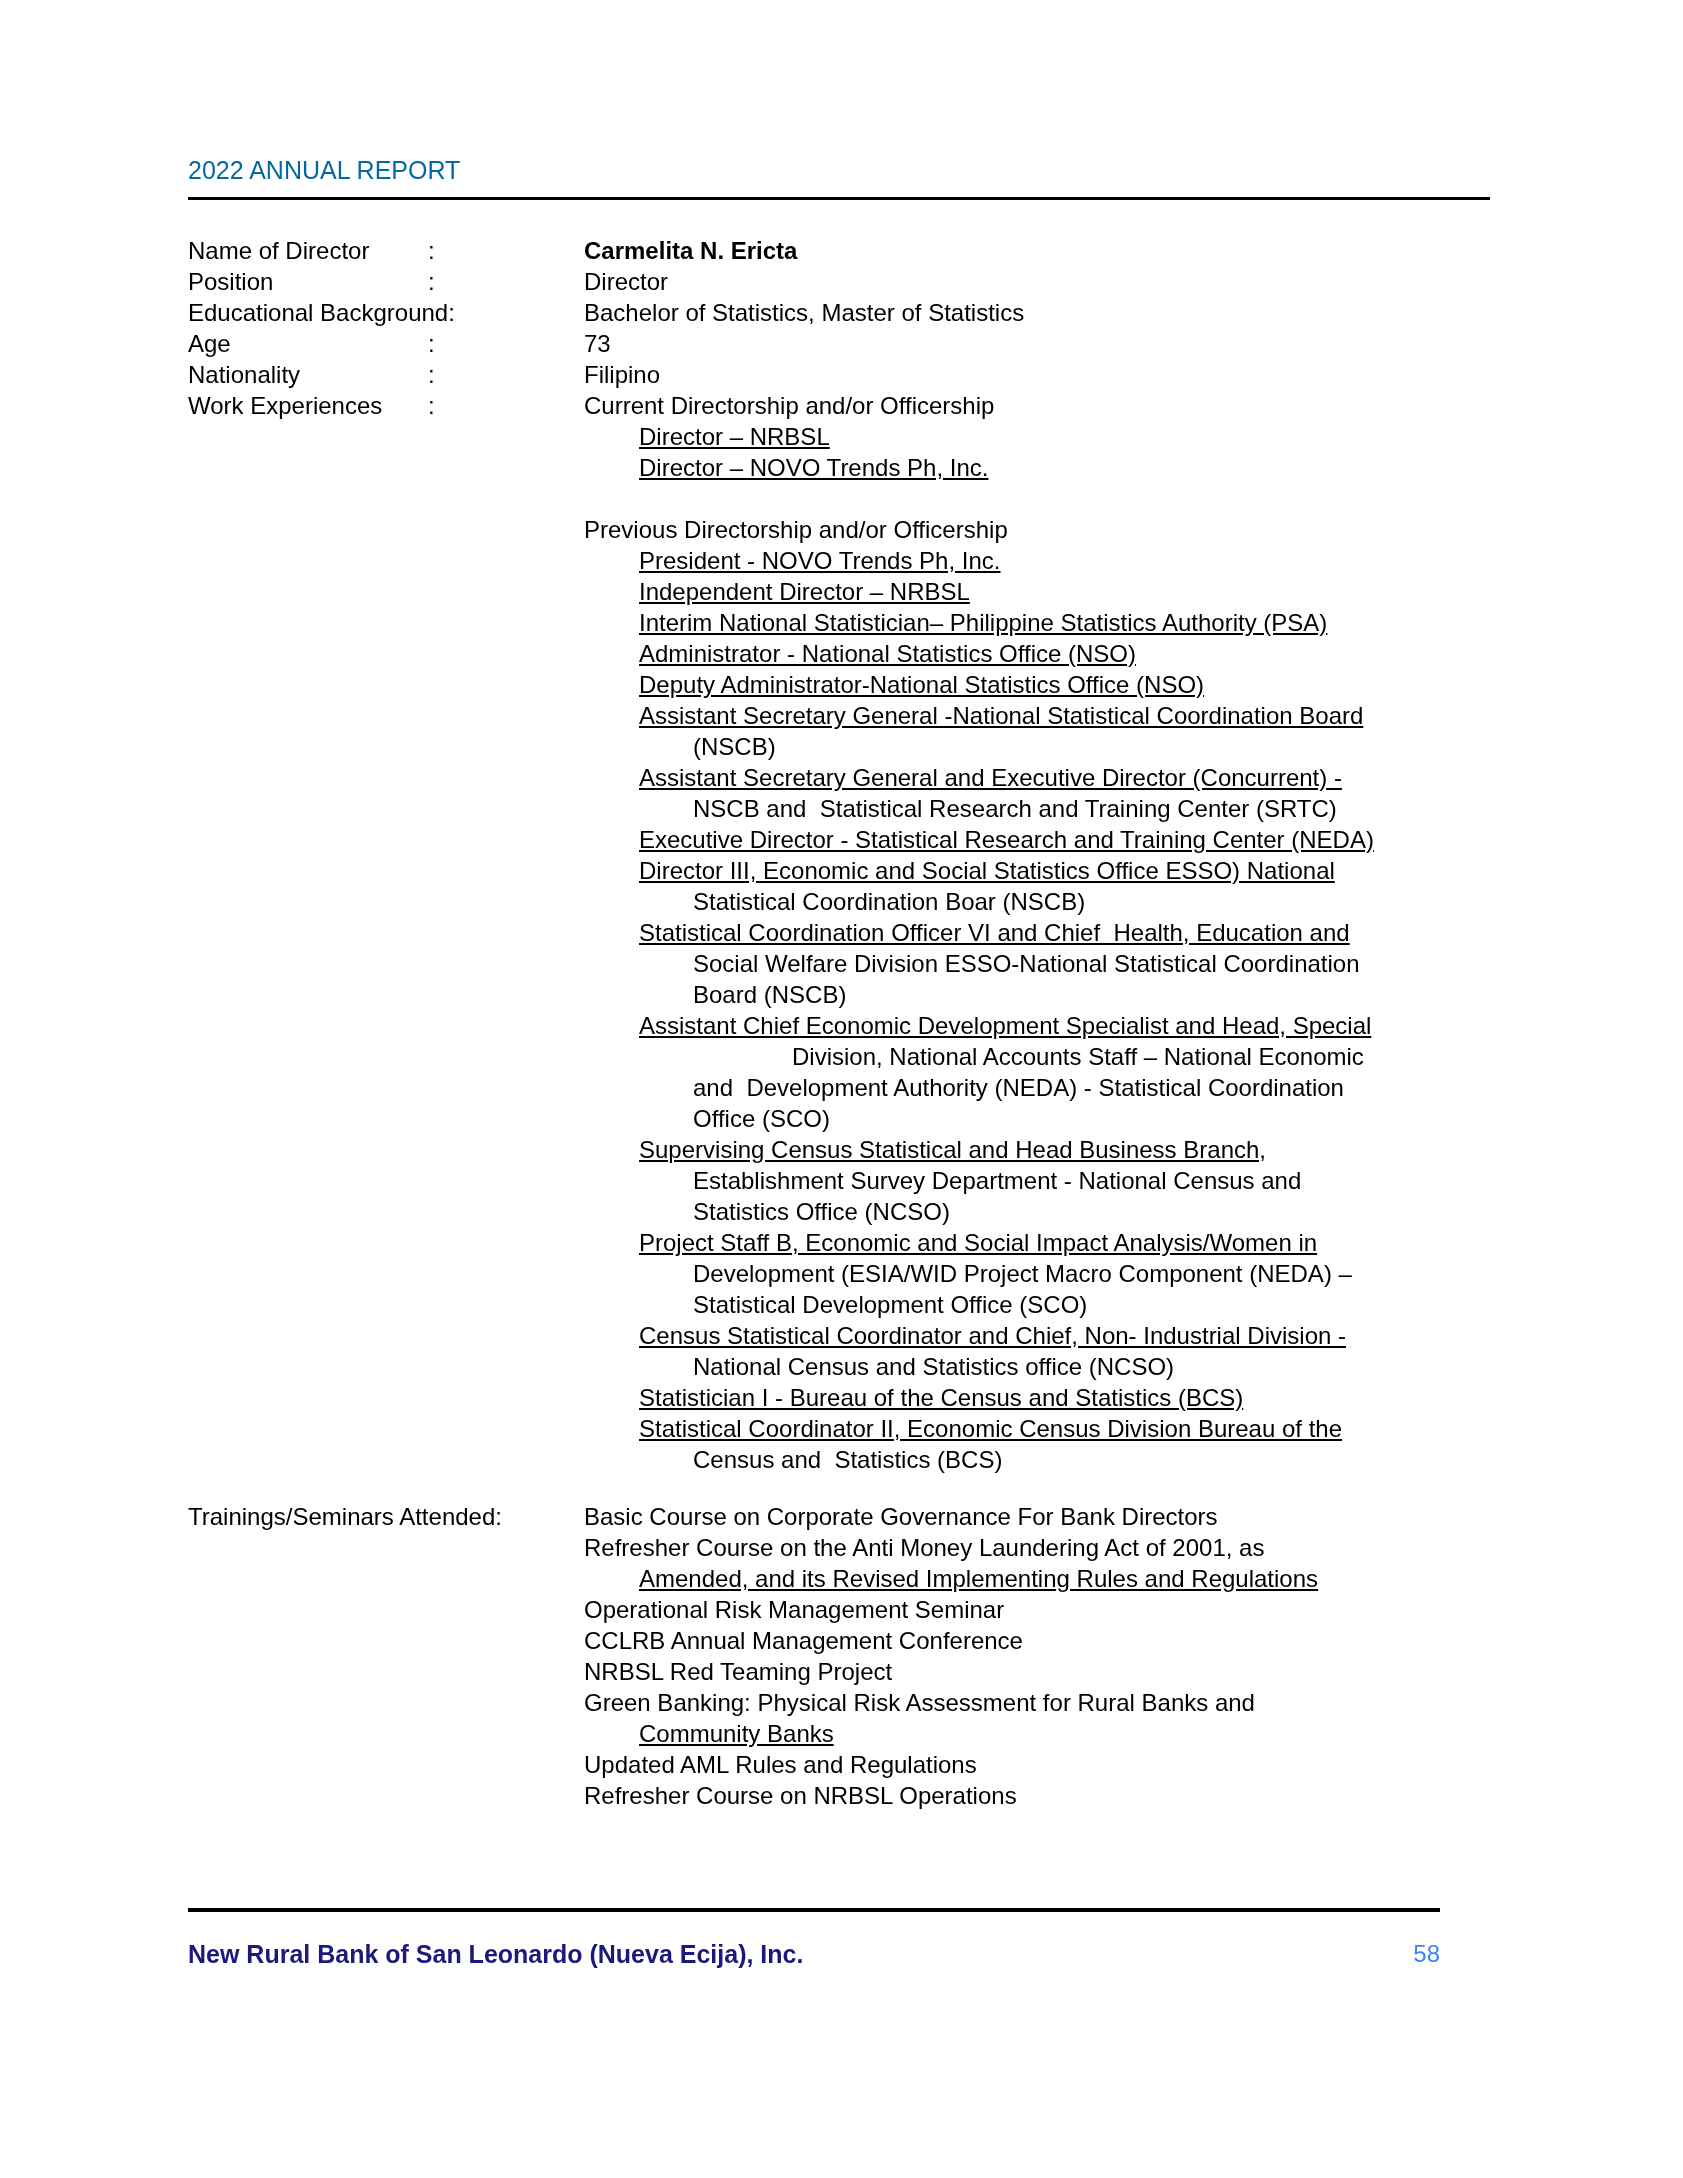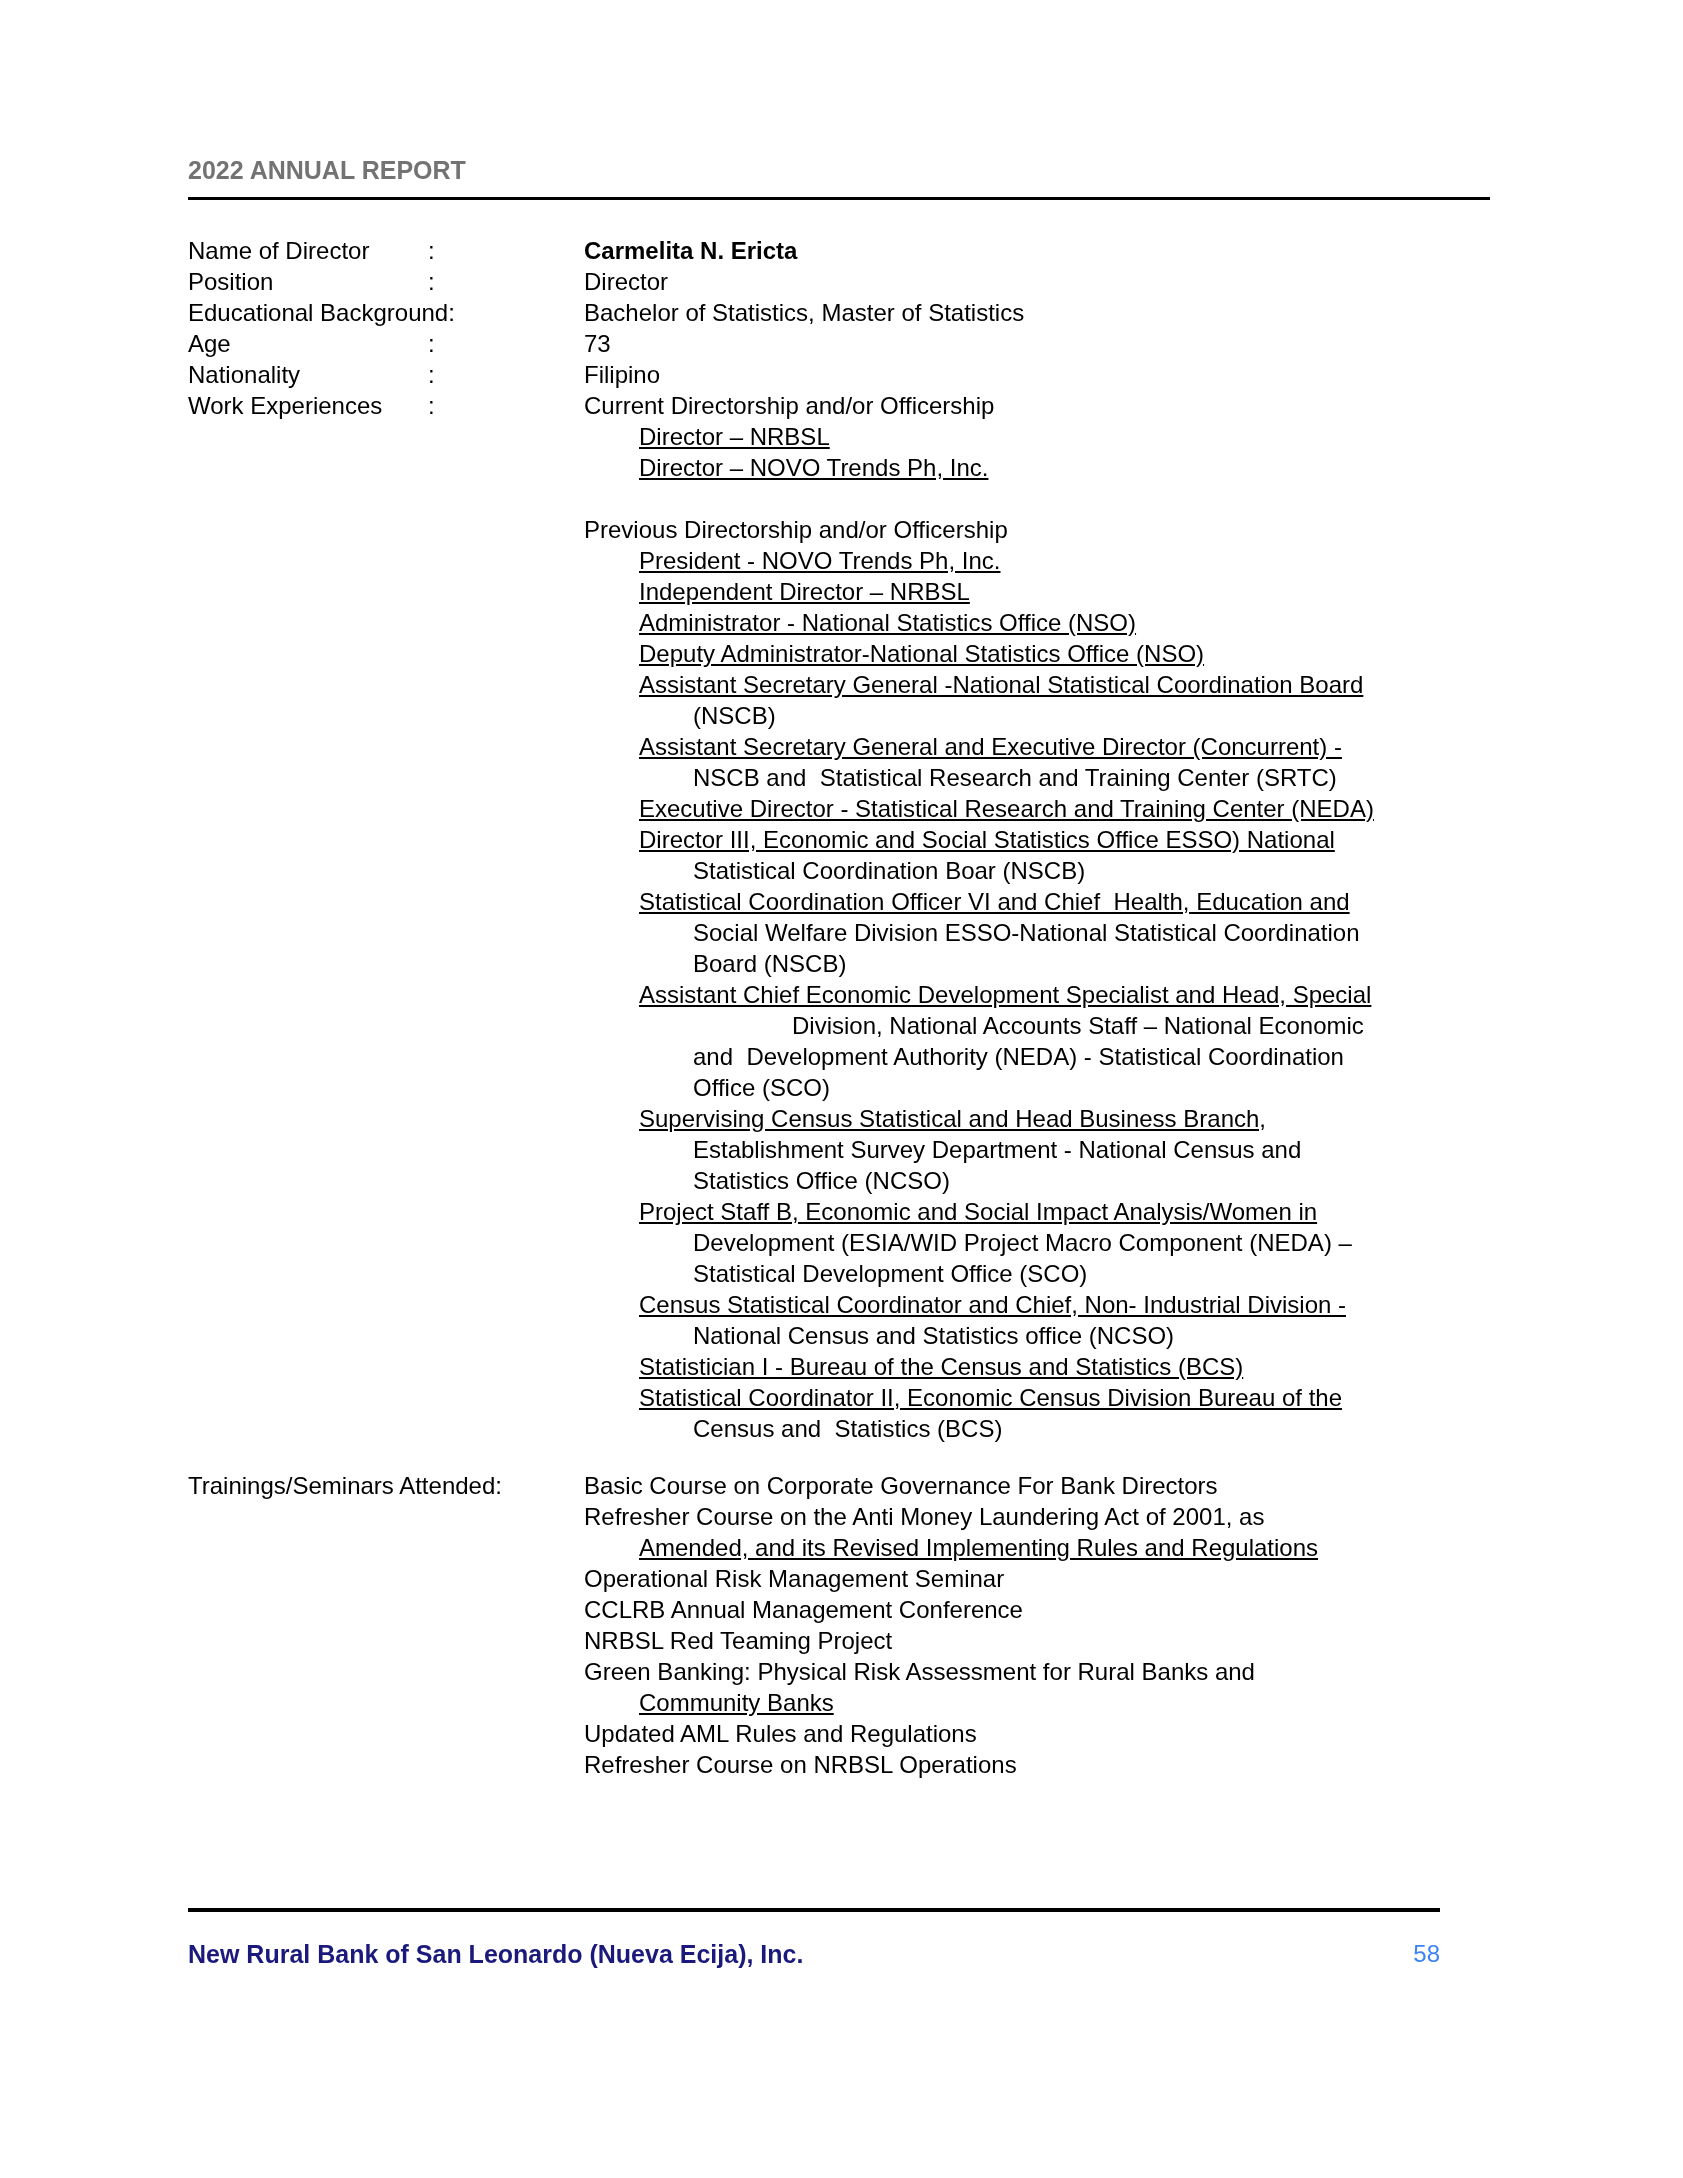--- a/index.html
+++ b/index.html
@@ -7,22 +7,22 @@
     position:relative;
     width:1683px;height:2178px;
     background:#ffffff;
     font-family:"Liberation Sans","DejaVu Sans",sans-serif;
     color:#000000;
     overflow:hidden;
   }
   
   .report-title{
     position:absolute;left:188px;top:154px;
-    font-size:25px;font-weight:700;line-height:32px;
-    color:#737373;white-space:pre;
+    font-size:25px;font-weight:400;line-height:32px;
+    color:#0369a1;white-space:pre;
   }
   .header-rule{
     position:absolute;left:188px;top:197px;
     width:1302px;height:3px;background:#000000;
   }
   
   .content{
     position:absolute;left:188px;top:235px;width:1317px;
     font-size:24px;line-height:31px;
   }
@@ -97,20 +97,21 @@
       <span class="val">Current Directorship and/or Officership</span>
     </div>
 
     <div class="we-lines">
       <div class="line ind1">Director – NRBSL</div>
       <div class="line ind1">Director – NOVO Trends Ph, Inc.</div>
       <div class="line ind0"></div>
       <div class="line ind0">Previous Directorship and/or Officership</div>
       <div class="line ind1">President - NOVO Trends Ph, Inc.</div>
       <div class="line ind1">Independent Director – NRBSL</div>
+      <div class="line ind1">Interim National Statistician– Philippine Statistics Authority (PSA)</div>
       <div class="line ind1">Administrator - National Statistics Office (NSO)</div>
       <div class="line ind1">Deputy Administrator-National Statistics Office (NSO)</div>
       <div class="line ind1">Assistant Secretary General -National Statistical Coordination Board</div>
       <div class="line ind2">(NSCB)</div>
       <div class="line ind1">Assistant Secretary General and Executive Director (Concurrent) -</div>
       <div class="line ind2">NSCB and  Statistical Research and Training Center (SRTC)</div>
       <div class="line ind1">Executive Director - Statistical Research and Training Center (NEDA)</div>
       <div class="line ind1">Director III, Economic and Social Statistics Office ESSO) National</div>
       <div class="line ind2">Statistical Coordination Boar (NSCB)</div>
       <div class="line ind1">Statistical Coordination Officer VI and Chief  Health, Education and</div>

